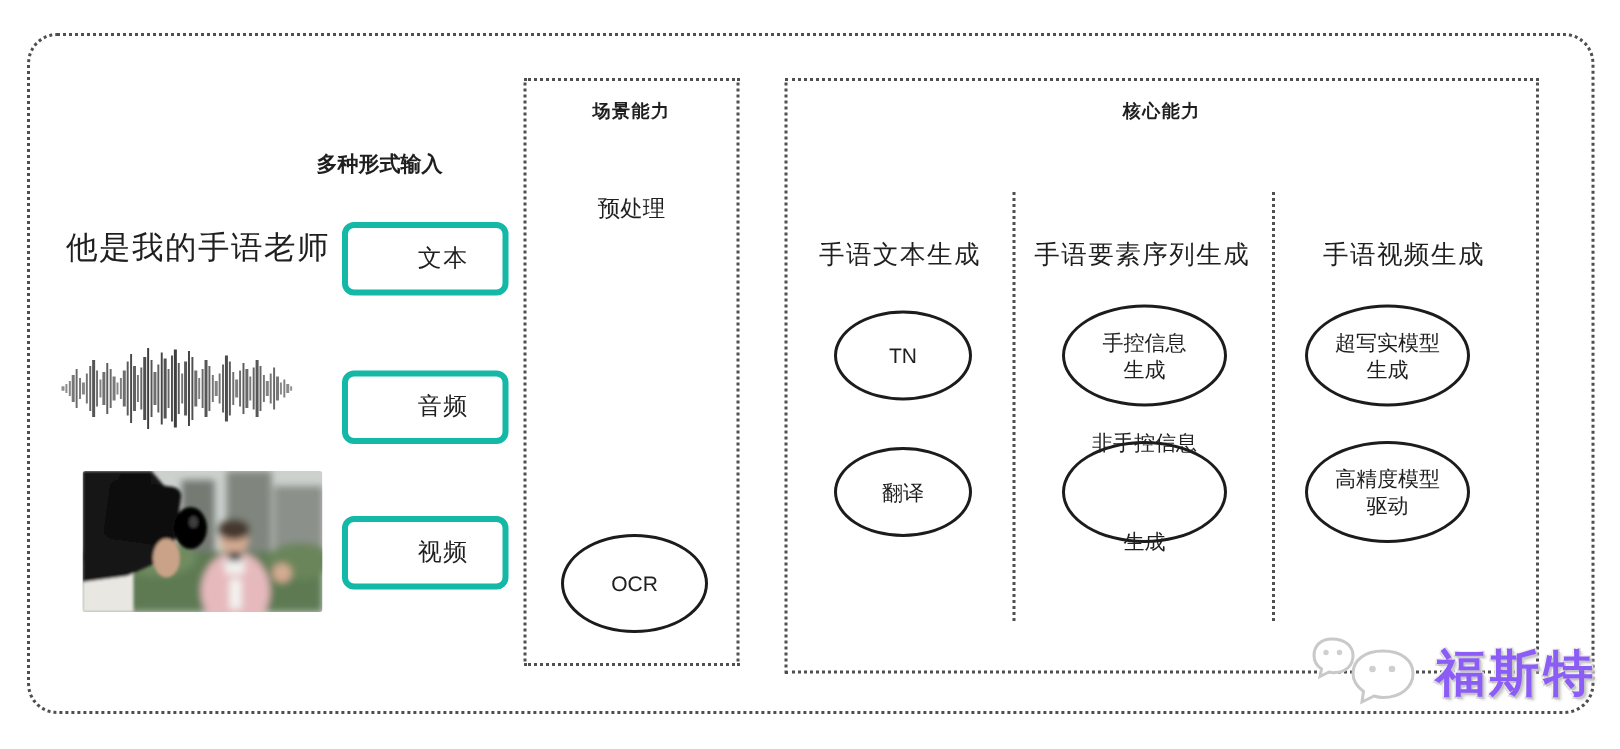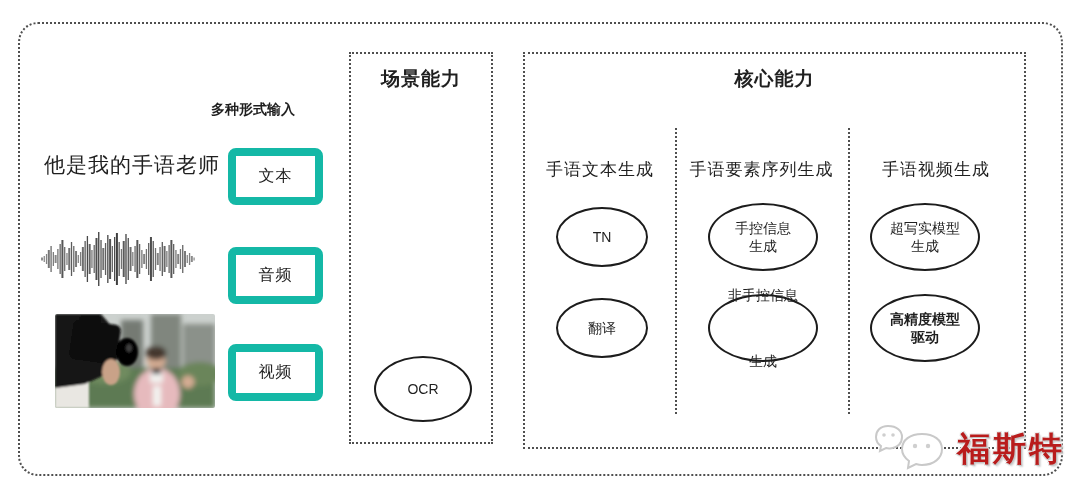--- a/index.html
+++ b/index.html
@@ -9,41 +9,41 @@
     overflow:hidden;
   }
   .abs{position:absolute;}
   
   .frame{
     left:18px;top:22px;width:1041px;height:450px;
     border:2px dotted #4f4f4f;border-radius:20px;
   }
   
   .dashbox{border:2px dotted #4f4f4f;background:transparent;}
-  .box-title{position:absolute;left:0;right:0;text-align:center;font-weight:bold;font-size:19px;letter-spacing:1px;}
+  .box-title{position:absolute;left:0;right:0;text-align:center;font-weight:bold;font-size:12px;letter-spacing:1px;}
   .stage-label{position:absolute;left:0;right:0;text-align:center;font-size:15px;}
   .col-header{position:absolute;text-align:center;font-size:17px;letter-spacing:1px;}
   .divider{position:absolute;width:0;border-left:2px dotted #4f4f4f;}
   
   .node{
     position:absolute;border:2.5px solid #1c1c1c;border-radius:50%;background:#fff;
     display:flex;flex-direction:column;align-items:center;justify-content:center;
     font-size:14px;line-height:1.3;text-align:center;
   }
   
   .input-title{font-weight:bold;font-size:14px;}
   .sample-text{font-size:21px;letter-spacing:1px;}
   .type-box{
-    width:79px;height:41px;border:8px solid #14b8a6;border-radius:8px;background:#fff;
-    display:flex;align-items:center;justify-content:center;font-size:16px;letter-spacing:1px;
+    width:79px;height:41px;border:4px solid #14b8a6;border-radius:8px;background:#fff;
+    display:flex;align-items:center;justify-content:center;font-size:16px;letter-spacing:1px;padding-left:24px;
   }
   .photo{border-radius:2px;overflow:hidden;}
   
   .watermark-text{
-    font-size:33px;font-weight:bold;letter-spacing:3px;color:#b91c1c;
+    font-size:33px;font-weight:bold;letter-spacing:3px;color:#8b5cf6;
     text-shadow:1px 1px 0 #c4c4c4,-1px -1px 0 #f1f1f1,1px -1px 0 #dcdcdc,-1px 1px 0 #dcdcdc,2px 2px 2px #cfcfcf;
   }
 </style>
 </head>
 <body>
 
 <div class="abs frame"></div>
 
 <div class="abs input-title" style="left:211px;top:101px;">多种形式输入</div>
 
@@ -164,20 +164,21 @@
       <ellipse cx="72" cy="38" rx="11" ry="14" fill="#060606"></ellipse>
       <ellipse cx="74" cy="34" rx="3" ry="4" fill="#3c3c3c"></ellipse>
       <ellipse cx="56" cy="58" rx="9" ry="13" fill="#c9a288"></ellipse>
       <rect x="24" y="2" width="22" height="10" rx="3" fill="#101010"></rect>
     </g>
   </svg>
 </div>
 
 <div class="abs dashbox" style="left:349px;top:52px;width:140px;height:388px;">
   <div class="box-title" style="top:12px;">场景能力</div>
+  <div class="stage-label" style="top:76px;">预处理</div>
 
   <div class="node" style="left:23px;top:302px;width:94px;height:62px;">
     <span>OCR</span>
   </div>
 </div>
 
 <div class="abs dashbox" style="left:523px;top:52px;width:499px;height:393px;">
   <div class="box-title" style="top:12px;">核心能力</div>
 
   <div class="divider" style="left:150px;top:74px;height:286px;"></div>
@@ -200,21 +201,21 @@
   </div>
   <div class="node" style="left:183px;top:240px;width:106px;height:64px;gap:48px;">
     <span>非手控信息</span>
     <span>生成</span>
   </div>
 
   <div class="node" style="left:345px;top:149px;width:106px;height:64px;">
     <span>超写实模型</span>
     <span>生成</span>
   </div>
-  <div class="node" style="left:345px;top:240px;width:106px;height:64px;font-weight:bold;">
+  <div class="node" style="left:345px;top:240px;width:106px;height:64px;">
     <span>高精度模型</span>
     <span>驱动</span>
   </div>
 </div>
 
 <svg class="abs" style="left:874px;top:420px;" width="82" height="54" viewBox="0 0 82 54">
   <g fill="#ffffff" stroke="#c9c9c9" stroke-width="2">
     <path d="M14,6 C6,6 2,11 2,17 C2,21 4,24 7,26 L6,31 L12,28 C13,28.3 14.5,28.5 16,28.4 C24,28 28,23 28,17 C28,11 23,6 14,6 Z"></path>
     <path d="M48,14 C36,14 28,20 28,29 C28,34 31,38 35,41 L34,48 L42,44 C44,44.6 46,45 48,45 C60,45 68,38 68,29 C68,20 60,14 48,14 Z"></path>
   </g>

